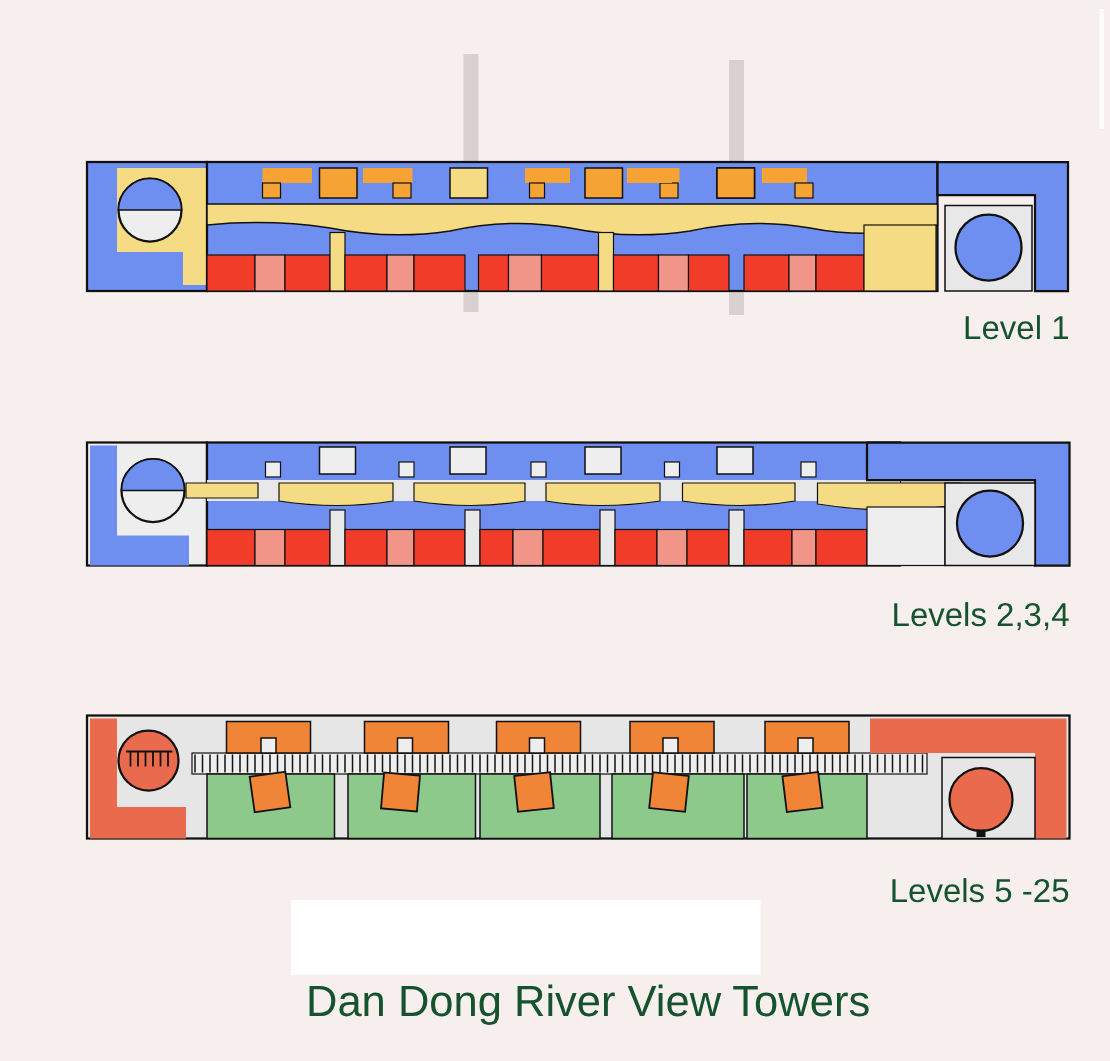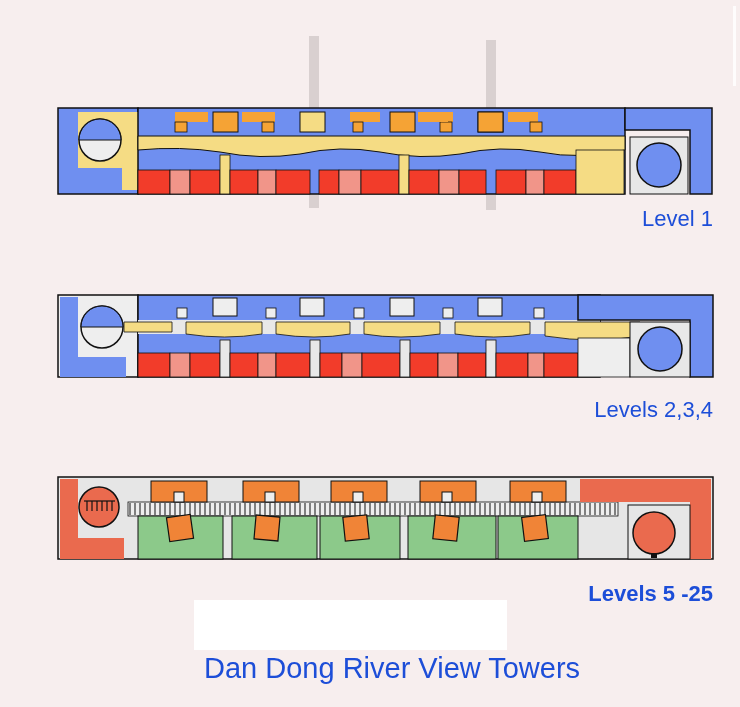--- a/index.html
+++ b/index.html
@@ -7,27 +7,27 @@
       width: 740px; height: 707px;
       background: #f7eeee;
       position: relative;
       overflow: hidden;
       font-family: "Liberation Sans", sans-serif;
     }
     svg.plan { position: absolute; left: 0; top: 0; }
     .label {
       position: absolute;
       font-family: "Liberation Sans", sans-serif;
-      color: #1d4ed8;
+      color: #14532d;
       font-size: 22px;
       white-space: nowrap;
     }
     #lbl1 { right: 27px; top: 206px; }
     #lbl2 { right: 27px; top: 397px; }
-    #lbl3 { right: 27px; top: 581px; font-weight: bold; }
+    #lbl3 { right: 27px; top: 581px; }
     #title { left: 204px; top: 652px; font-size: 29px; }
     #whitebox {
       position: absolute; left: 194px; top: 600px;
       width: 313px; height: 50px; background: #ffffff;
     }
     #edge-mark {
       position: absolute; right: 4px; top: 6px; width: 3px; height: 80px;
       background: #ffffff; opacity: .8;
     }
   </style>

